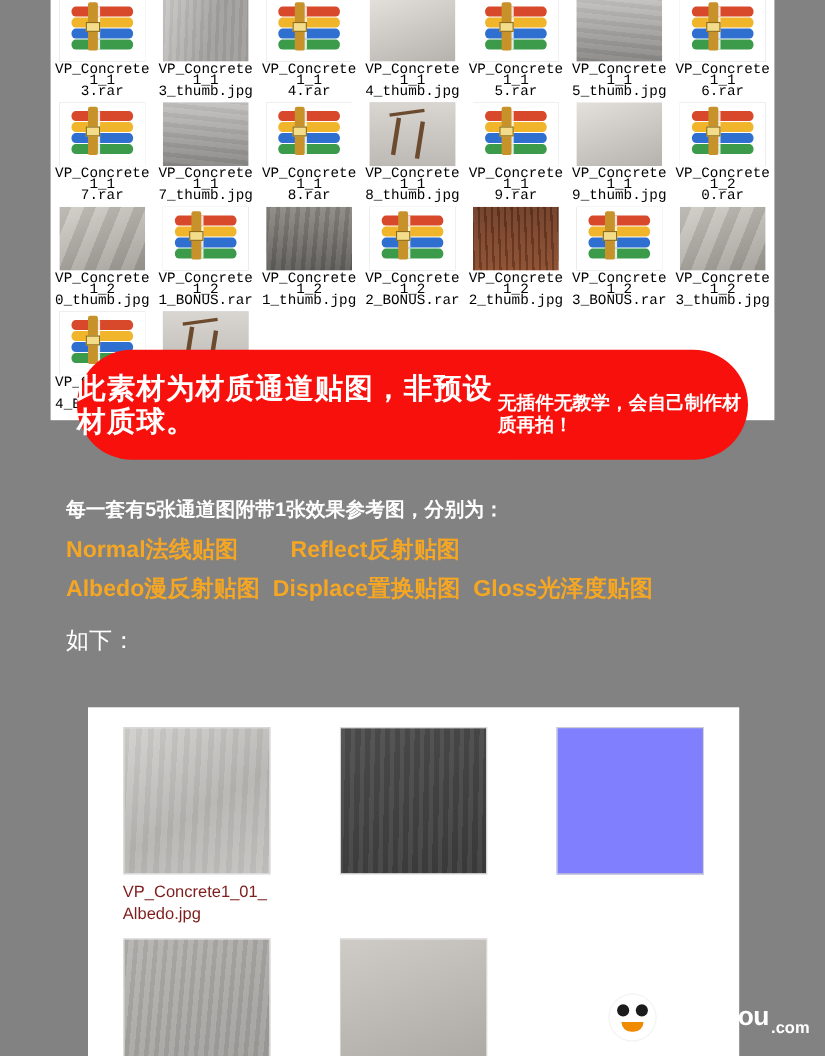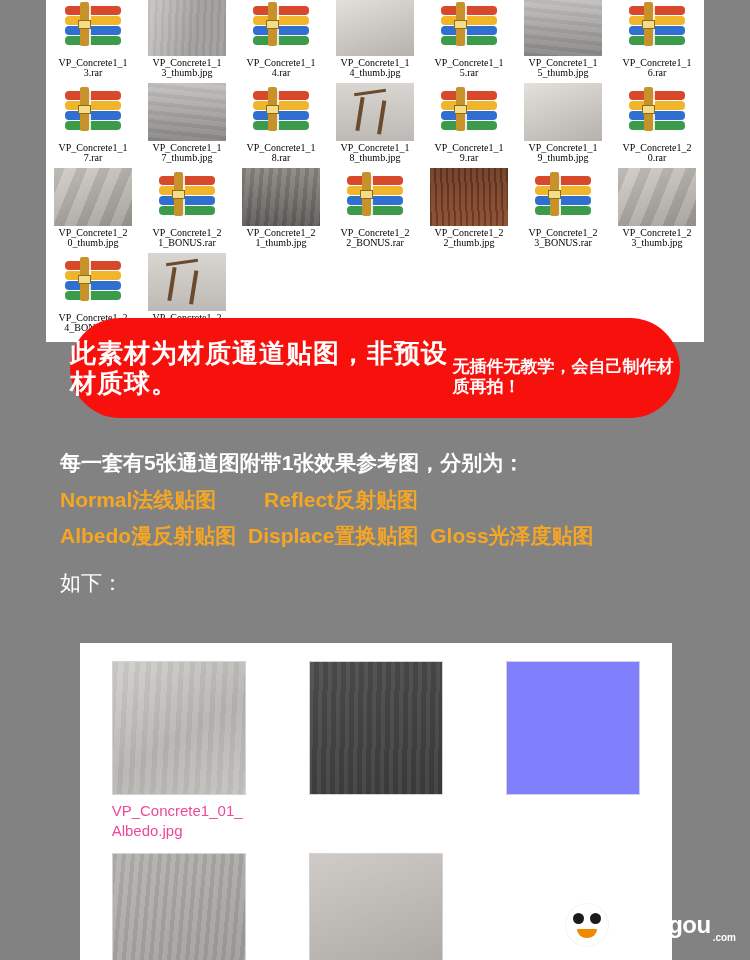--- a/index.html
+++ b/index.html
@@ -38,26 +38,26 @@
   }
   .file-thumb {
     width: 78px;
     height: 58px;
     margin: 0 auto;
     background: #cfcfcf;
     position: relative;
     overflow: hidden;
   }
   .file-label {
-    font-size: 10px;
+    font-size: 13px;
     line-height: 10px;
     color: #000;
     margin-top: 2px;
     word-break: break-all;
-    font-family: Liberation Serif, serif;
+    font-family: Liberation Mono, monospace;
     white-space: pre-line;
   }
 
   
   .rar-icon {
     width: 78px;
     height: 58px;
     background: #ffffff;
     position: relative;
   }
@@ -198,21 +198,21 @@
 
   
   .desc {
     position: absolute;
     left: 60px;
     top: 446px;
     width: 680px;
   }
   .desc-line1 {
     color: #ffffff;
-    font-size: 21px;
+    font-size: 18px;
     font-weight: bold;
     line-height: 34px;
   }
   .desc-maps {
     color: #f5a623;
     font-size: 21px;
     font-weight: bold;
     line-height: 32px;
     margin-top: 4px;
   }
@@ -249,21 +249,21 @@
   }
   .sample-img {
     width: 134px;
     height: 134px;
     border: 1px solid #d3d3d3;
     box-sizing: border-box;
     margin: 0 auto;
   }
   .sample-label {
     font-size: 15px;
-    color: #ec4899;
+    color: #7f1d1d;
     line-height: 20px;
     margin-top: 6px;
     width: 134px;
     margin-left: auto;
     margin-right: auto;
     word-break: break-all;
   }
   .s-albedo {
     background:
       repeating-linear-gradient(93deg, rgba(0,0,0,0.04) 0 5px, rgba(255,255,255,0.05) 5px 11px),
@@ -336,21 +336,21 @@
     border-radius: 0 0 10px 10px;
   }
   .wm-text {
     font-size: 24px;
     font-weight: bold;
     color: #ffffff;
     letter-spacing: -0.5px;
     line-height: 32px;
   }
   .wm-dotcom {
-    font-size: 10px;
+    font-size: 15px;
     font-weight: bold;
     color: #ffffff;
     margin-left: 2px;
     align-self: flex-end;
     padding-bottom: 5px;
     text-align: center;
   }
 </style>
 </head>
 <body>

